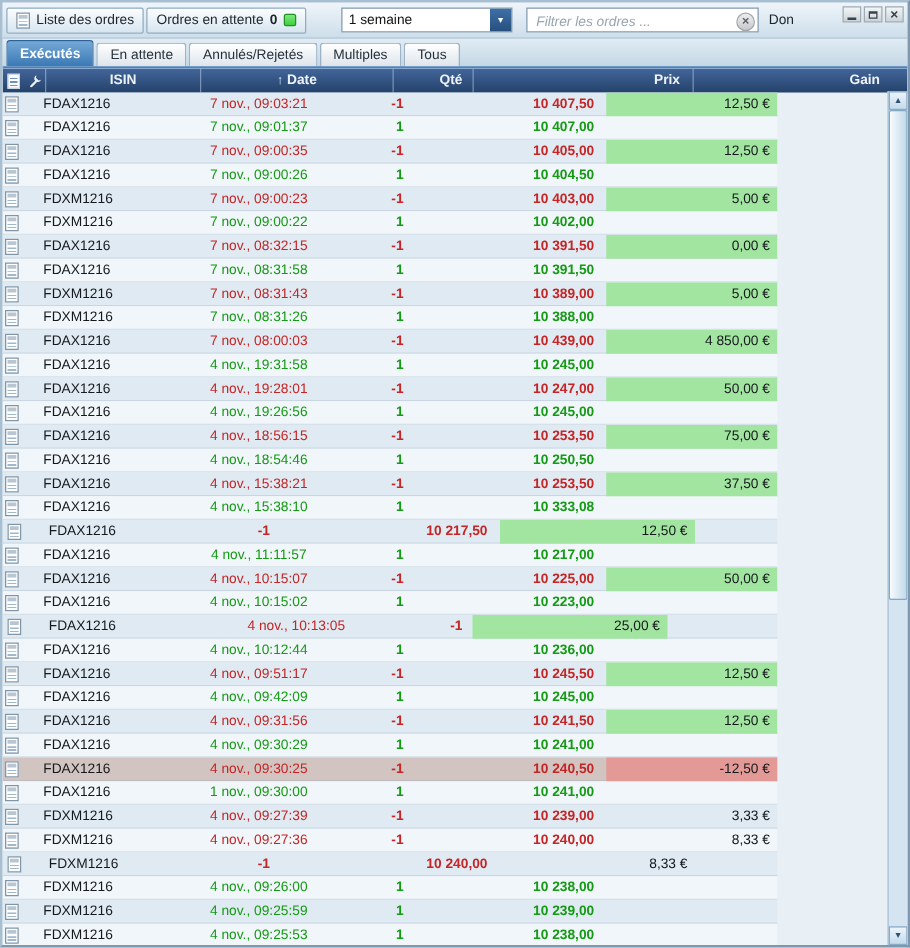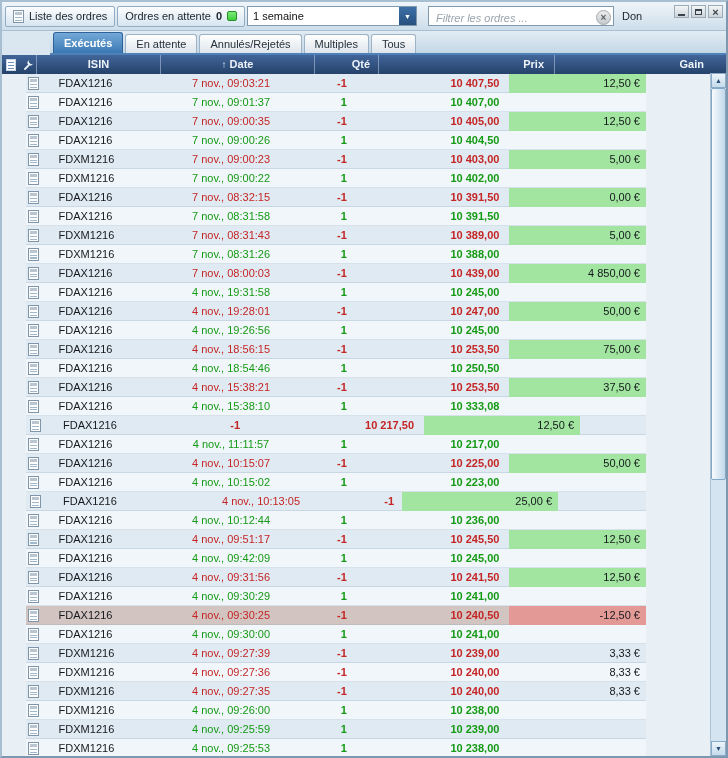--- a/index.html
+++ b/index.html
@@ -4,55 +4,55 @@
 <style>
   html,body{margin:0;padding:0;}
   body{width:728px;height:758px;overflow:hidden;font-family:"Liberation Sans",sans-serif;background:#9db4c6;}
   .window{width:728px;height:758px;box-sizing:border-box;border:2px solid #7e99af;border-top-color:#a7bfd1;border-left-color:#a7bfd1;display:flex;flex-direction:column;background:#dbe7f0;overflow:hidden;}
 
   
   .toolbar{flex:0 0 28px;display:flex;align-items:center;gap:2px;padding:0 3px;background:linear-gradient(#eff5fa,#cddeea);border-bottom:1px solid #a9c0d2;font-size:11px;color:#1c242b;}
   .tb-btn{display:flex;align-items:center;gap:5px;height:21px;padding:0 7px;background:linear-gradient(#fbfdfe,#d7e5f0);border:1px solid #92adc3;border-radius:2px;font-size:11px;color:#1c242b;white-space:nowrap;}
   .tb-count{font-weight:bold;}
   .led{width:8px;height:8px;border-radius:2px;background:linear-gradient(#7ce97c,var(--led,#3fd03f));border:1px solid #229022;}
-  .combo{width:170px;height:20px;box-sizing:border-box;background:#fff;border:1px solid #7e98ae;display:flex;align-items:center;}
+  .combo{margin-left:26px;width:137px;height:20px;box-sizing:border-box;background:#fff;border:1px solid #7e98ae;display:flex;align-items:center;}
   .combo-value{flex:1;padding:0 5px;font-size:11px;color:#111;white-space:nowrap;overflow:hidden;}
   .combo-btn{width:17px;height:100%;background:linear-gradient(#3d70a7,#26507e);color:#fff;font-size:7px;display:flex;align-items:center;justify-content:center;}
   .filter{margin-left:9px;width:186px;height:20px;box-sizing:border-box;background:#fff;border:1px solid #7e98ae;display:flex;align-items:flex-end;padding:0 2px 0 5px;}
   .filter input{flex:1;min-width:0;border:none;outline:none;background:transparent;font-family:inherit;font-size:11px;color:#222;}
   .filter input::placeholder{font-style:italic;color:#99a4ae;}
   .clear-btn{flex:0 0 15px;height:15px;border-radius:8px;background:linear-gradient(#ededed,#c6c9cc);border:1px solid #a4a8ab;color:#5d6166;font-size:10px;font-weight:bold;line-height:13px;text-align:center;box-sizing:border-box;}
   .partial-label{margin-left:6px;white-space:nowrap;overflow:hidden;color:#1c242b;}
   .win-btns{margin-left:auto;display:flex;gap:2px;align-self:flex-start;margin-top:3px;}
   .win-btn{width:15px;height:13px;box-sizing:border-box;background:linear-gradient(#f3f5f6,#ccd4d9);border:1px solid #9dabb5;display:flex;align-items:center;justify-content:center;padding:0;color:#37434c;}
   .glyph-min{width:7px;height:2px;background:#37434c;margin-top:6px;}
   .glyph-max{width:7px;height:6px;border:1px solid #37434c;border-top-width:2px;box-sizing:border-box;}
   .glyph-close{font-size:11px;font-weight:bold;line-height:10px;}
 
   
-  .tabbar{flex:0 0 24px;box-sizing:border-box;display:flex;align-items:flex-end;gap:2px;padding:0 0 0 3px;background:linear-gradient(#e1ecf4,#c4d7e5);border-bottom:2px solid #4e81b8;margin-left:48px;}
+  .tabbar{flex:0 0 24px;box-sizing:border-box;display:flex;align-items:flex-end;gap:2px;padding:0 0 0 3px;background:linear-gradient(#e1ecf4,#c4d7e5);border-bottom:2px solid #4e81b8;}
   .tab{height:18px;line-height:18px;padding:0 10px;font-size:11px;color:#26313b;background:linear-gradient(#ffffff,#dde5ec);border:1px solid #9db2c4;border-bottom:none;border-radius:3px 3px 0 0;white-space:nowrap;}
   .tab.active{height:20px;line-height:20px;color:#fff;font-weight:bold;background:linear-gradient(#74a9d8,var(--active-tab,#3a78b4));border-color:#2f6298;}
 
   
   .grid{flex:1;display:flex;flex-direction:column;position:relative;background:#e8eff5;overflow:hidden;}
   .thead{flex:0 0 18px;display:flex;background:linear-gradient(#42659a,var(--header-bg,#24426a));color:#eef3f9;font-size:11px;font-weight:bold;line-height:18px;}
   .th,.cell{box-sizing:border-box;white-space:nowrap;overflow:hidden;}
   .c-i1{width:18px;display:flex;align-items:center;justify-content:center;}
   .c-i2{width:16px;display:flex;align-items:center;justify-content:center;}
   .c-isin{width:124px;text-align:left;padding-left:3px;}
   .c-date{width:154px;text-align:center;}
   .c-qty{width:64px;text-align:right;padding-right:8px;}
   .c-prix{width:176px;text-align:right;padding-right:10px;}
   .c-gain{width:156px;text-align:right;padding-right:6px;}
   .thead .c-isin{text-align:center;padding-left:0;}
   .thead .sep{border-left:1px solid rgba(185,202,228,0.55);}
   .sort-arrow{font-size:10px;margin-right:3px;color:#d8e5f3;}
 
-  .tbody{flex:1;width:620px;overflow:hidden;margin-left:24px;}
+  .tbody{flex:1;width:620px;overflow:hidden;}
   .row{display:flex;height:19px;line-height:18px;font-size:11px;color:#15191d;box-shadow:inset 0 -1px 0 rgba(125,150,175,0.22);}
   .row.odd{background:#e0eaf2;}
   .row.even{background:#f1f6fa;}
   .row.selected{background:var(--selected-row,#d2c4c0);}
   .cell.sell{color:var(--sell,#c42525);}
   .cell.buy{color:var(--buy,#149a14);}
   .c-qty,.c-prix{font-weight:bold;}
   .cell.g-pos{background:var(--gain-pos,#a2e5a0);}
   .cell.g-neg{background:var(--gain-neg,#e39a96);}
 
@@ -447,21 +447,21 @@
           <span class="cell c-qty sell">-1</span>
           <span class="cell c-prix sell">10 240,50</span>
           <span class="cell c-gain g-neg">-12,50 €</span>
         </div>
         <div class="row even">
           <span class="cell c-i1">
             <span class="row-icon"></span>
           </span>
           <span class="cell c-i2"></span>
           <span class="cell c-isin">FDAX1216</span>
-          <span class="cell c-date buy">4 nov., 09:30:00</span>
+          <span class="cell c-date buy">1 nov., 09:30:00</span>
           <span class="cell c-qty buy">1</span>
           <span class="cell c-prix buy">10 241,00</span>
           <span class="cell c-gain"></span>
         </div>
         <div class="row odd">
           <span class="cell c-i1">
             <span class="row-icon"></span>
           </span>
           <span class="cell c-i2"></span>
           <span class="cell c-isin">FDXM1216</span>
@@ -480,21 +480,20 @@
           <span class="cell c-qty sell">-1</span>
           <span class="cell c-prix sell">10 240,00</span>
           <span class="cell c-gain">8,33 €</span>
         </div>
         <div class="row odd">
           <span class="cell c-i1">
             <span class="row-icon"></span>
           </span>
           <span class="cell c-i2"></span>
           <span class="cell c-isin">FDXM1216</span>
-          <span class="cell c-date sell">4 nov., 09:27:35</span>
           <span class="cell c-qty sell">-1</span>
           <span class="cell c-prix sell">10 240,00</span>
           <span class="cell c-gain">8,33 €</span>
         </div>
         <div class="row even">
           <span class="cell c-i1">
             <span class="row-icon"></span>
           </span>
           <span class="cell c-i2"></span>
           <span class="cell c-isin">FDXM1216</span>

